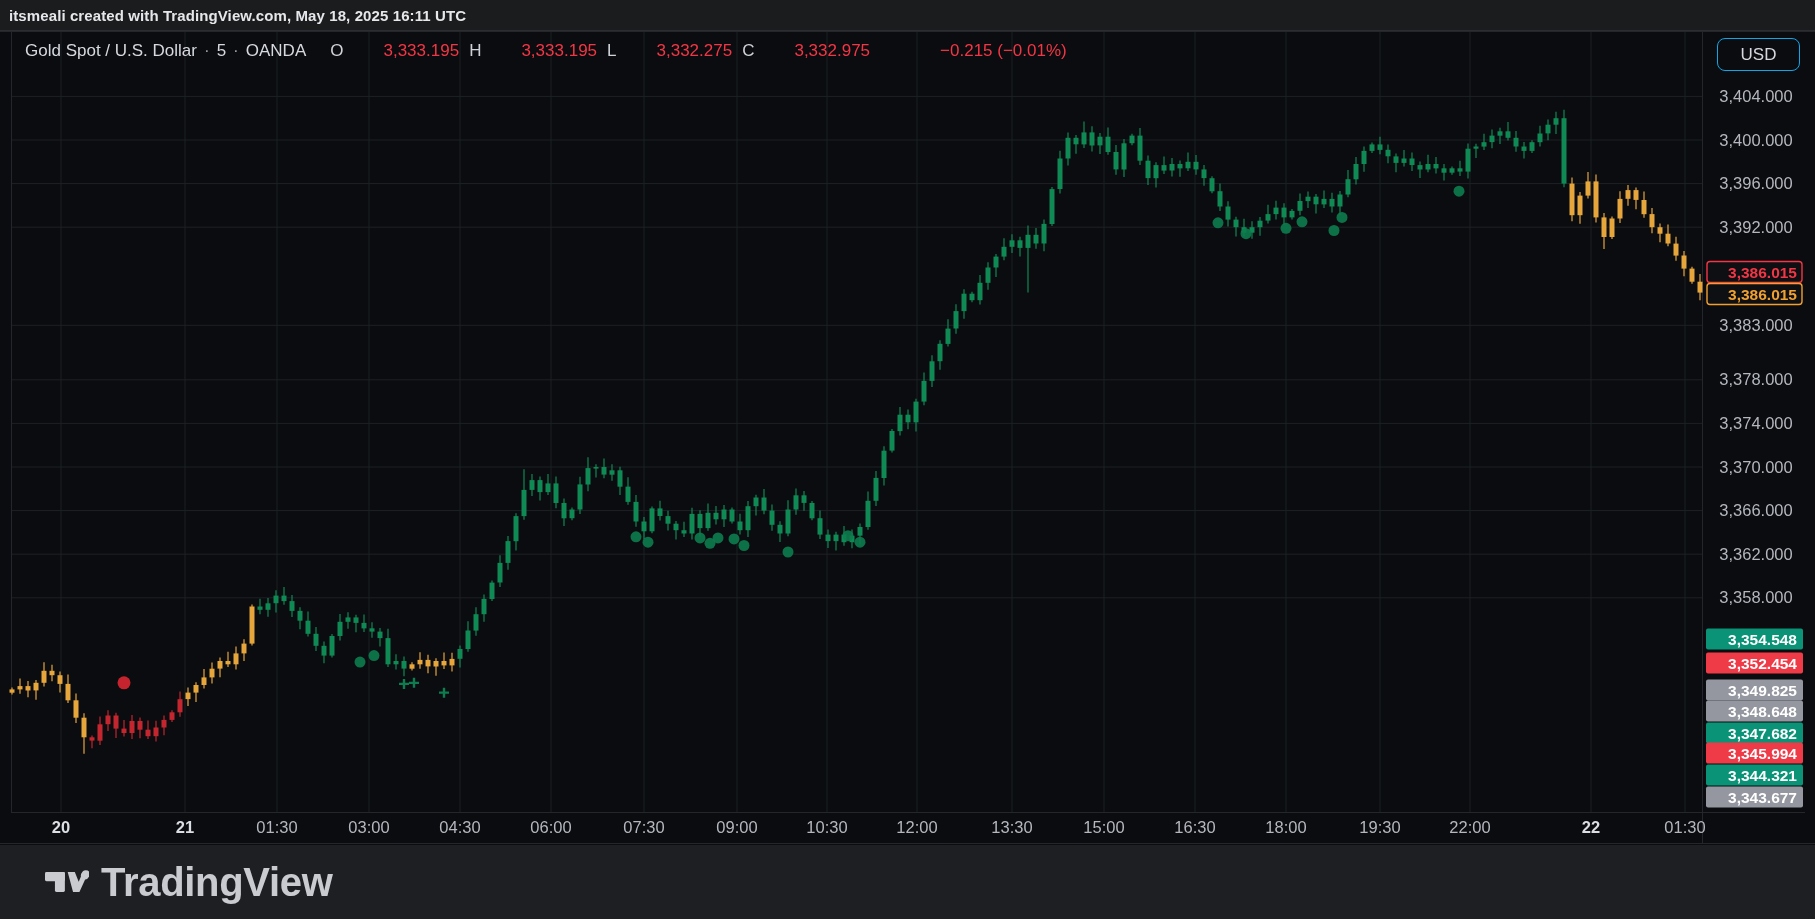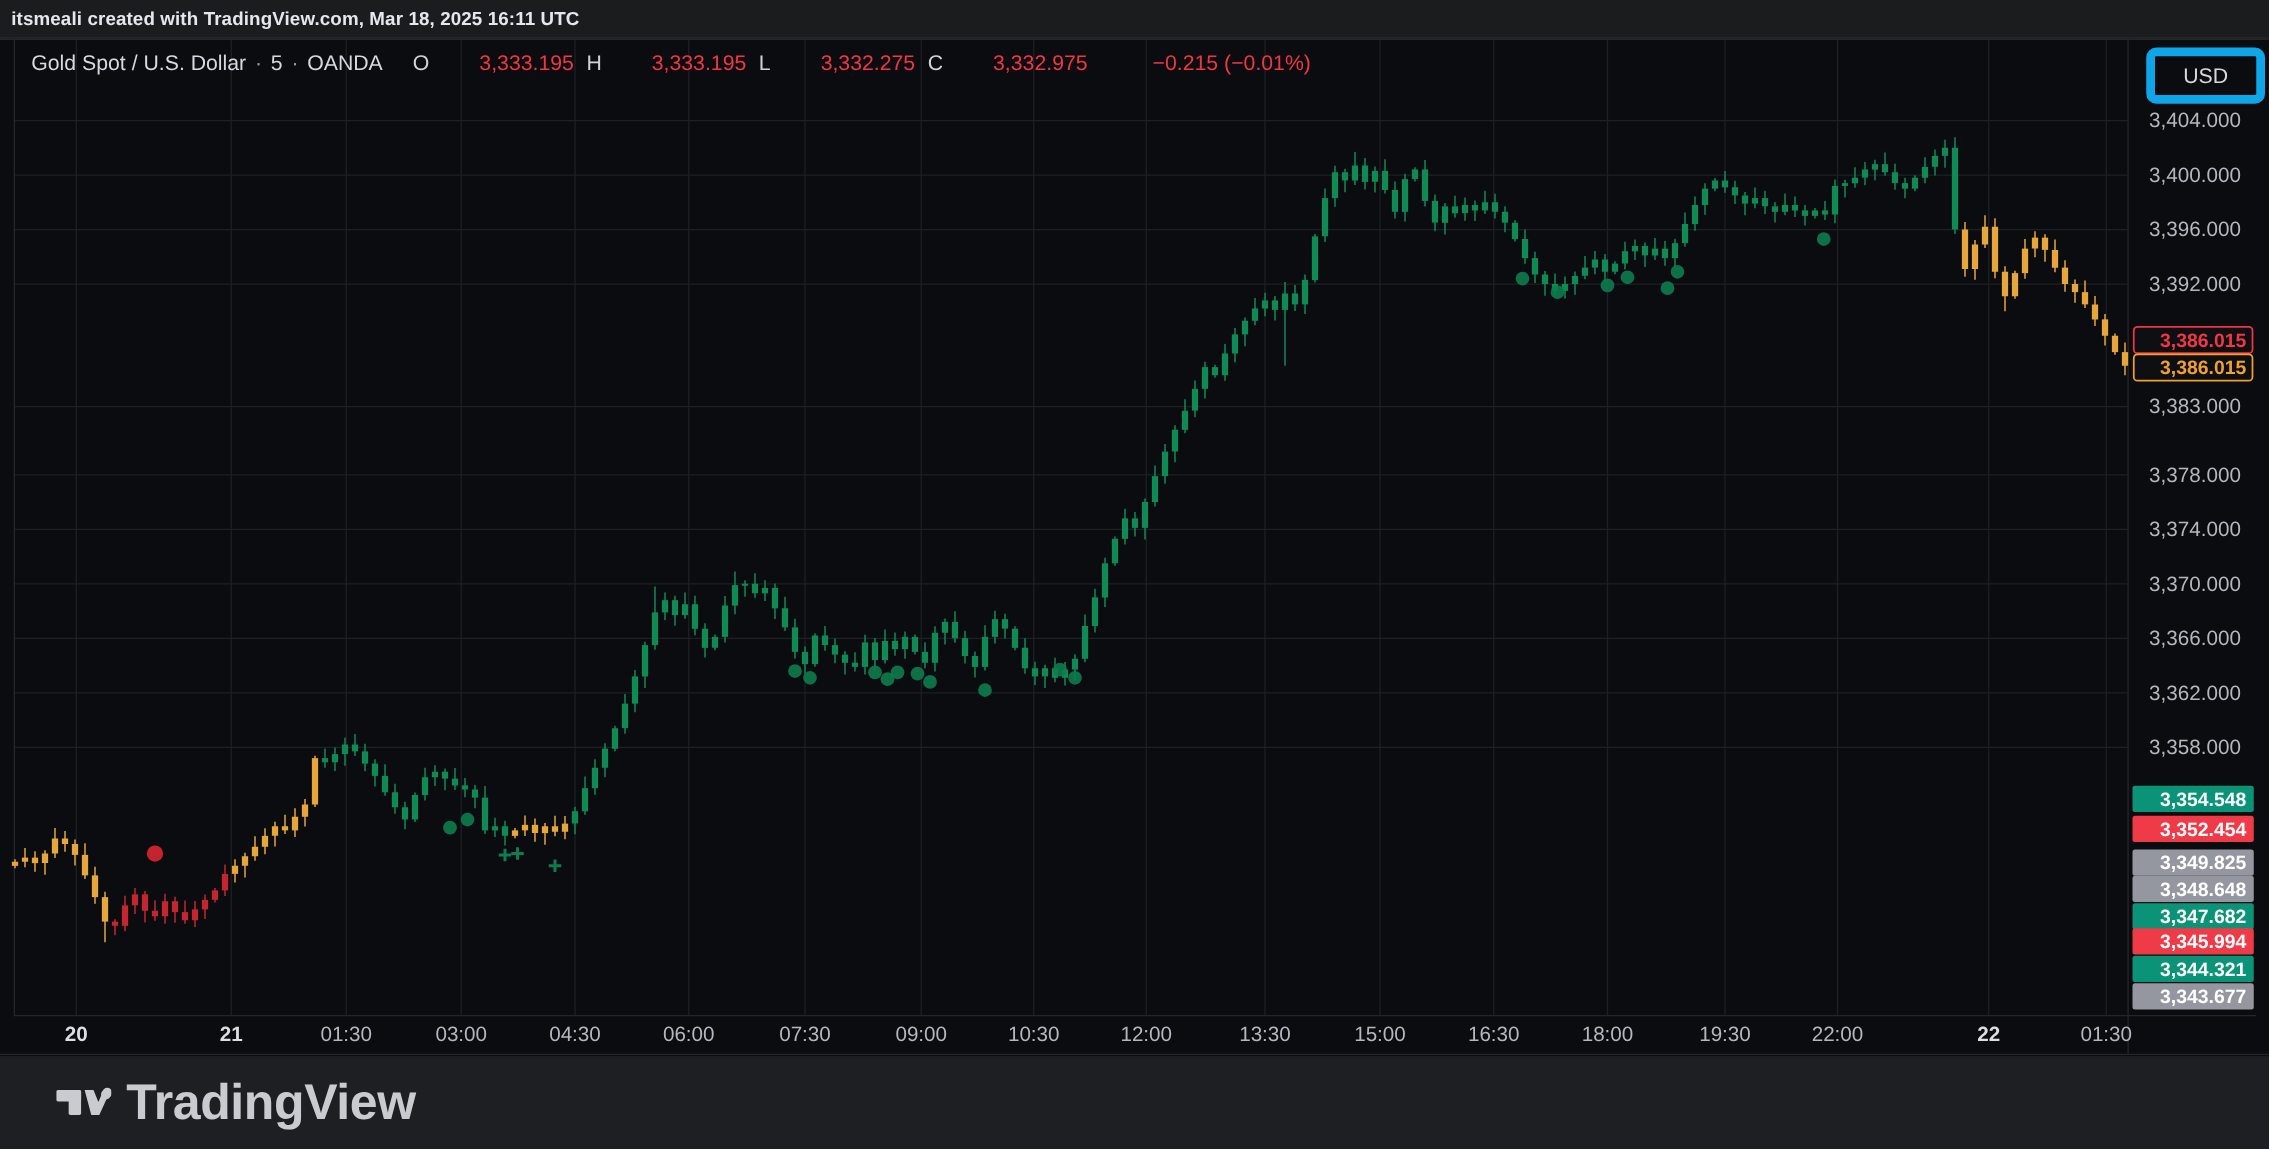--- a/index.html
+++ b/index.html
@@ -8,34 +8,34 @@
           border-bottom:1px solid #2c2d31;box-sizing:border-box;display:flex;align-items:center;}
   #topbar span{color:#e6e7ea;font-size:15px;font-weight:700;margin-left:9px;letter-spacing:.1px;}
   #chart-region{position:absolute;left:0;top:31px;width:1815px;height:814px;background:#0b0c0f;}
   #chart-svg{position:absolute;left:0;top:-31px;width:1815px;height:845px;}
   #legend{position:absolute;left:25px;top:10px;font-size:17px;color:#d6d9e0;white-space:nowrap;z-index:3;}
   #legend .sep{color:#9a9da5;margin:0 7px;}
   #legend .itv{margin:0;}
   #legend .ohlc{margin-left:14px;}
   #legend .k{color:#cfd2d9;margin-left:10px;}
   #legend .v,#legend .chg{color:#f23645;padding-left:40px;}
-  #legend .chg{margin-left:12px;}
-  #usd-btn{position:absolute;left:1717px;top:7px;width:81px;height:31px;border:7px solid #0ea5e9;
+  #legend .chg{margin-left:30px;}
+  #usd-btn{position:absolute;left:1717px;top:7px;width:81px;height:31px;border:1px solid #0ea5e9;
            border-radius:8px;color:#d5d8df;font-size:17px;display:flex;align-items:center;justify-content:center;
            background:transparent;z-index:3;cursor:pointer;}
   #footer{position:absolute;left:0;top:845px;width:1815px;height:74px;background:#1e1f23;display:flex;align-items:center;}
   #logo{display:flex;align-items:center;margin-left:45px;}
   #logo svg{display:block;}
   #logo .brand{color:#c9cbd0;font-size:40px;font-weight:700;margin-left:12px;letter-spacing:-.3px;}
 </style>
 </head>
 <body>
 
 <div id="topbar">
-  <span>itsmeali created with TradingView.com, Mar 18, 2025 16:11 UTC</span>
+  <span>itsmeali created with TradingView.com, May 18, 2025 16:11 UTC</span>
 </div>
 
 <div id="chart-region">
   <svg id="chart-svg" viewBox="0 0 1815 845">
       <line x1="61" x2="61" y1="31" y2="812" stroke="#1d2025" stroke-width="1"></line>
       <line x1="185" x2="185" y1="31" y2="812" stroke="#1d2025" stroke-width="1"></line>
       <line x1="277" x2="277" y1="31" y2="812" stroke="#1d2025" stroke-width="1"></line>
       <line x1="369" x2="369" y1="31" y2="812" stroke="#1d2025" stroke-width="1"></line>
       <line x1="460" x2="460" y1="31" y2="812" stroke="#1d2025" stroke-width="1"></line>
       <line x1="551" x2="551" y1="31" y2="812" stroke="#1d2025" stroke-width="1"></line>

